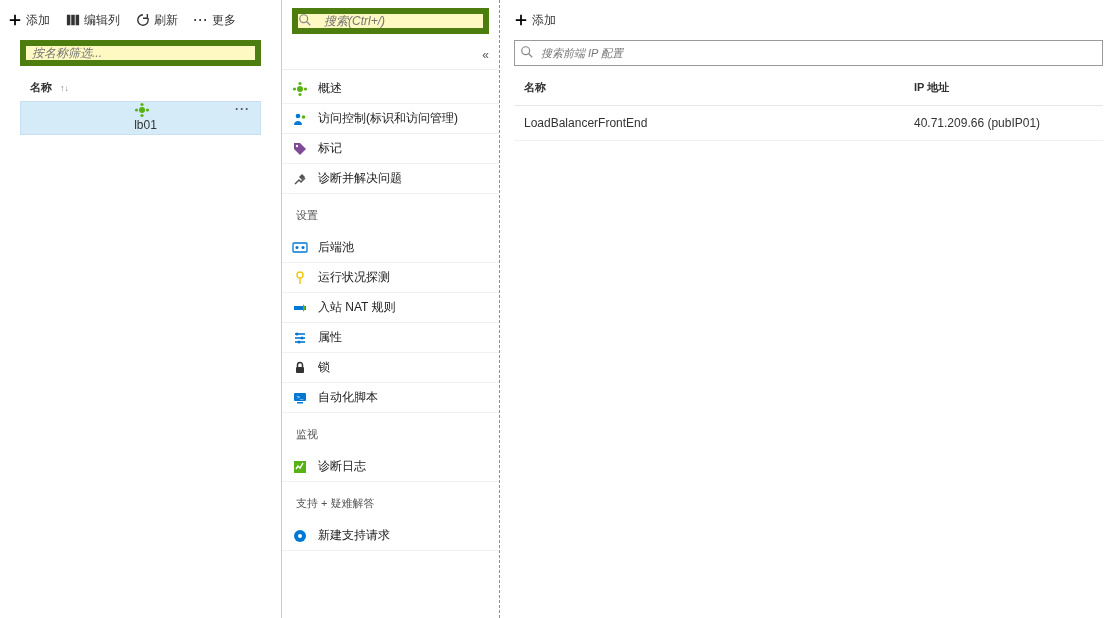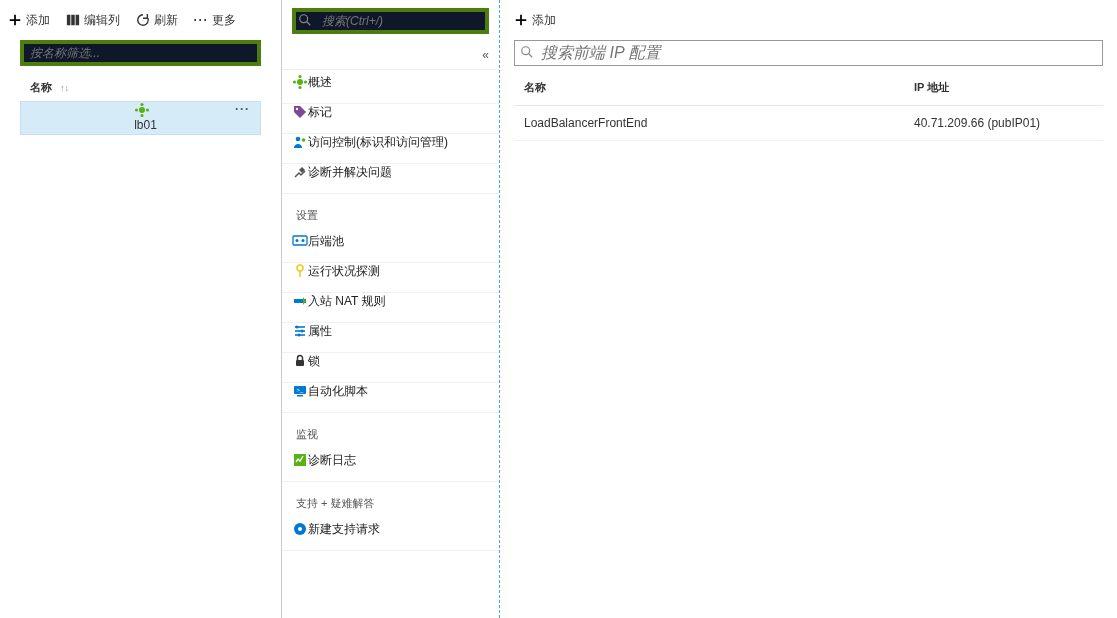--- a/index.html
+++ b/index.html
@@ -6,43 +6,43 @@
     body { width:1117px; height:618px; display:flex; font-size:12px; color:#333; background:#fff; overflow:hidden; }
     .col { height:618px; border-right:1px solid #ccc; display:flex; flex-direction:column; }
     .col-left { width:282px; }
     .col-mid { width:218px; border-right:1px dashed #4aa0e6; }
     .col-right { flex:1; border-right:none; }
     .toolbar { display:flex; align-items:center; height:40px; padding:0 8px; gap:16px; }
     .toolbar-item { display:flex; align-items:center; gap:4px; cursor:pointer; color:#333;text-align:center; }
     .toolbar-item .icon { width:14px; height:14px; display:inline-flex; align-items:center; justify-content:center; }
     .filter-box { margin:0 20px 8px 20px; }
     .filter-box input, .search-box input {
-      width:100%; height:26px; border:4px solid #4d7c0f; color:#8a8a8a; font-style:italic; padding:0 6px; font-size:12px; background:#0f172a; outline:none;
+      width:100%; height:26px; border:6px solid #4d7c0f; color:#8a8a8a; font-style:italic; padding:0 6px; font-size:12px; background:#fef9c3; outline:none;
     }
     .col-header-row { padding:6px 20px 6px 30px; display:flex; align-items:center; gap:8px; }
     .col-header-row .label { font-weight:600; color:#333; font-size:11px; }
     .sort-caret { color:#888; font-size:9px; }
     .resources { padding:0 20px; }
     .resource-row { display:flex; align-items:center; height:34px; padding-left:10px; background:#d6ebf8; border:1px solid #c7dff0; cursor:pointer; position:relative;flex-direction:column; }
     .resource-row .more { position:absolute; right:10px; color:#555; font-weight:700; letter-spacing:1px; }
     .lb-icon { width:16px; height:16px; margin-right:8px; }
     .search-box { position:relative; margin:8px 10px 6px 10px; }
     .search-box input { padding-left:26px; }
     .search-box .mag { position:absolute; left:6px; top:5px; width:14px; height:14px; color:#777; }
     .menu { overflow-y:auto; }
     .menu-group { padding:4px 0; }
     .menu-group-title { font-size:11px; color:#555; padding:10px 14px 6px 14px; }
-    .menu-item { display:flex; align-items:flex-start; height:30px; padding:0 10px; cursor:pointer; border-bottom:1px solid #f0f0f0; }
+    .menu-item { display:flex; align-items:center; height:30px; padding:0 10px; cursor:pointer; gap:10px; border-bottom:1px solid #f0f0f0; }
     .menu-item.selected { background:#d6ebf8; }
     .menu-item .mi-icon { width:16px; height:16px; display:inline-flex; align-items:center; justify-content:center; flex-shrink:0; }
     .menu-item .mi-label { color:#222; font-size:12px; }
     .collapse-btn { height:30px; display:flex; align-items:center; justify-content:flex-end; padding-right:10px; border-bottom:1px solid #eee; }
     .detail-toolbar { display:flex; align-items:center; height:40px; padding:0 14px; gap:6px; }
     .detail-search { margin:0 14px 6px 14px; position:relative; }
-    .detail-search input { width:100%; height:26px; border:1px solid #999; padding:0 6px 0 26px; color:#8a8a8a; font-style:italic; font-size:16px; background:#fff; outline:none; }
+    .detail-search input { width:100%; height:26px; border:1px solid #999; padding:0 6px 0 26px; color:#8a8a8a; font-style:italic; font-size:11px; background:#fff; outline:none; }
     .detail-search .mag { position:absolute; left:6px; top:5px; width:14px; height:14px; color:#777; }
     .table { margin:0 14px; }
     .table-header { display:flex; padding:8px 10px 10px 10px; border-bottom:1px solid #e6e6e6; }
     .table-header > div { font-weight:600; font-size:11px; }
     .th-name { width:390px; }
     .th-ip { flex:1; }
     .table-row { display:flex; padding:10px 10px; border-bottom:1px solid #f0f0f0; cursor:pointer; }
     .td-name { width:390px; }
     .td-ip { flex:1; }
     .plus-ic{ stroke:#000; stroke-width:2;}
@@ -131,35 +131,35 @@
               <circle cx="13.5" cy="8" r="1.6" fill="#59b214"></circle>
               <circle cx="8" cy="2.5" r="1.6" fill="#59b214"></circle>
               <circle cx="8" cy="13.5" r="1.6" fill="#59b214"></circle>
             </svg>
           </span>
           <span class="mi-label">概述</span>
         </div>
         <div class="menu-item">
           <span class="mi-icon">
             <svg viewBox="0 0 16 16" width="16" height="16">
-              <path d="M2 2h6l6 6-6 6-6-6z" fill="#804998"></path>
-              <circle cx="5" cy="5" r="1.2" fill="#fff"></circle>
-            </svg>
-          </span>
-          <span class="mi-label">标记</span>
-        </div>
-        <div class="menu-item">
-          <span class="mi-icon">
-            <svg viewBox="0 0 16 16" width="16" height="16">
               <circle cx="6" cy="5" r="2.3" fill="#0078d4"></circle>
               <path d="M2 14c0-2.5 2-4 4-4s4 1.5 4 4" fill="#0078d4"></path>
               <circle cx="11.5" cy="6" r="1.8" fill="#59b214"></circle>
             </svg>
           </span>
           <span class="mi-label">访问控制(标识和访问管理)</span>
+        </div>
+        <div class="menu-item">
+          <span class="mi-icon">
+            <svg viewBox="0 0 16 16" width="16" height="16">
+              <path d="M2 2h6l6 6-6 6-6-6z" fill="#804998"></path>
+              <circle cx="5" cy="5" r="1.2" fill="#fff"></circle>
+            </svg>
+          </span>
+          <span class="mi-label">标记</span>
         </div>
         <div class="menu-item">
           <span class="mi-icon">
             <svg viewBox="0 0 16 16" width="16" height="16">
               <path d="M3 13l4-4 2 2 4-4" stroke="#555" stroke-width="1.5" fill="none"></path>
               <path d="M10 3l3 3-3 3-3-3z" fill="#555"></path>
             </svg>
           </span>
           <span class="mi-label">诊断并解决问题</span>
         </div>

